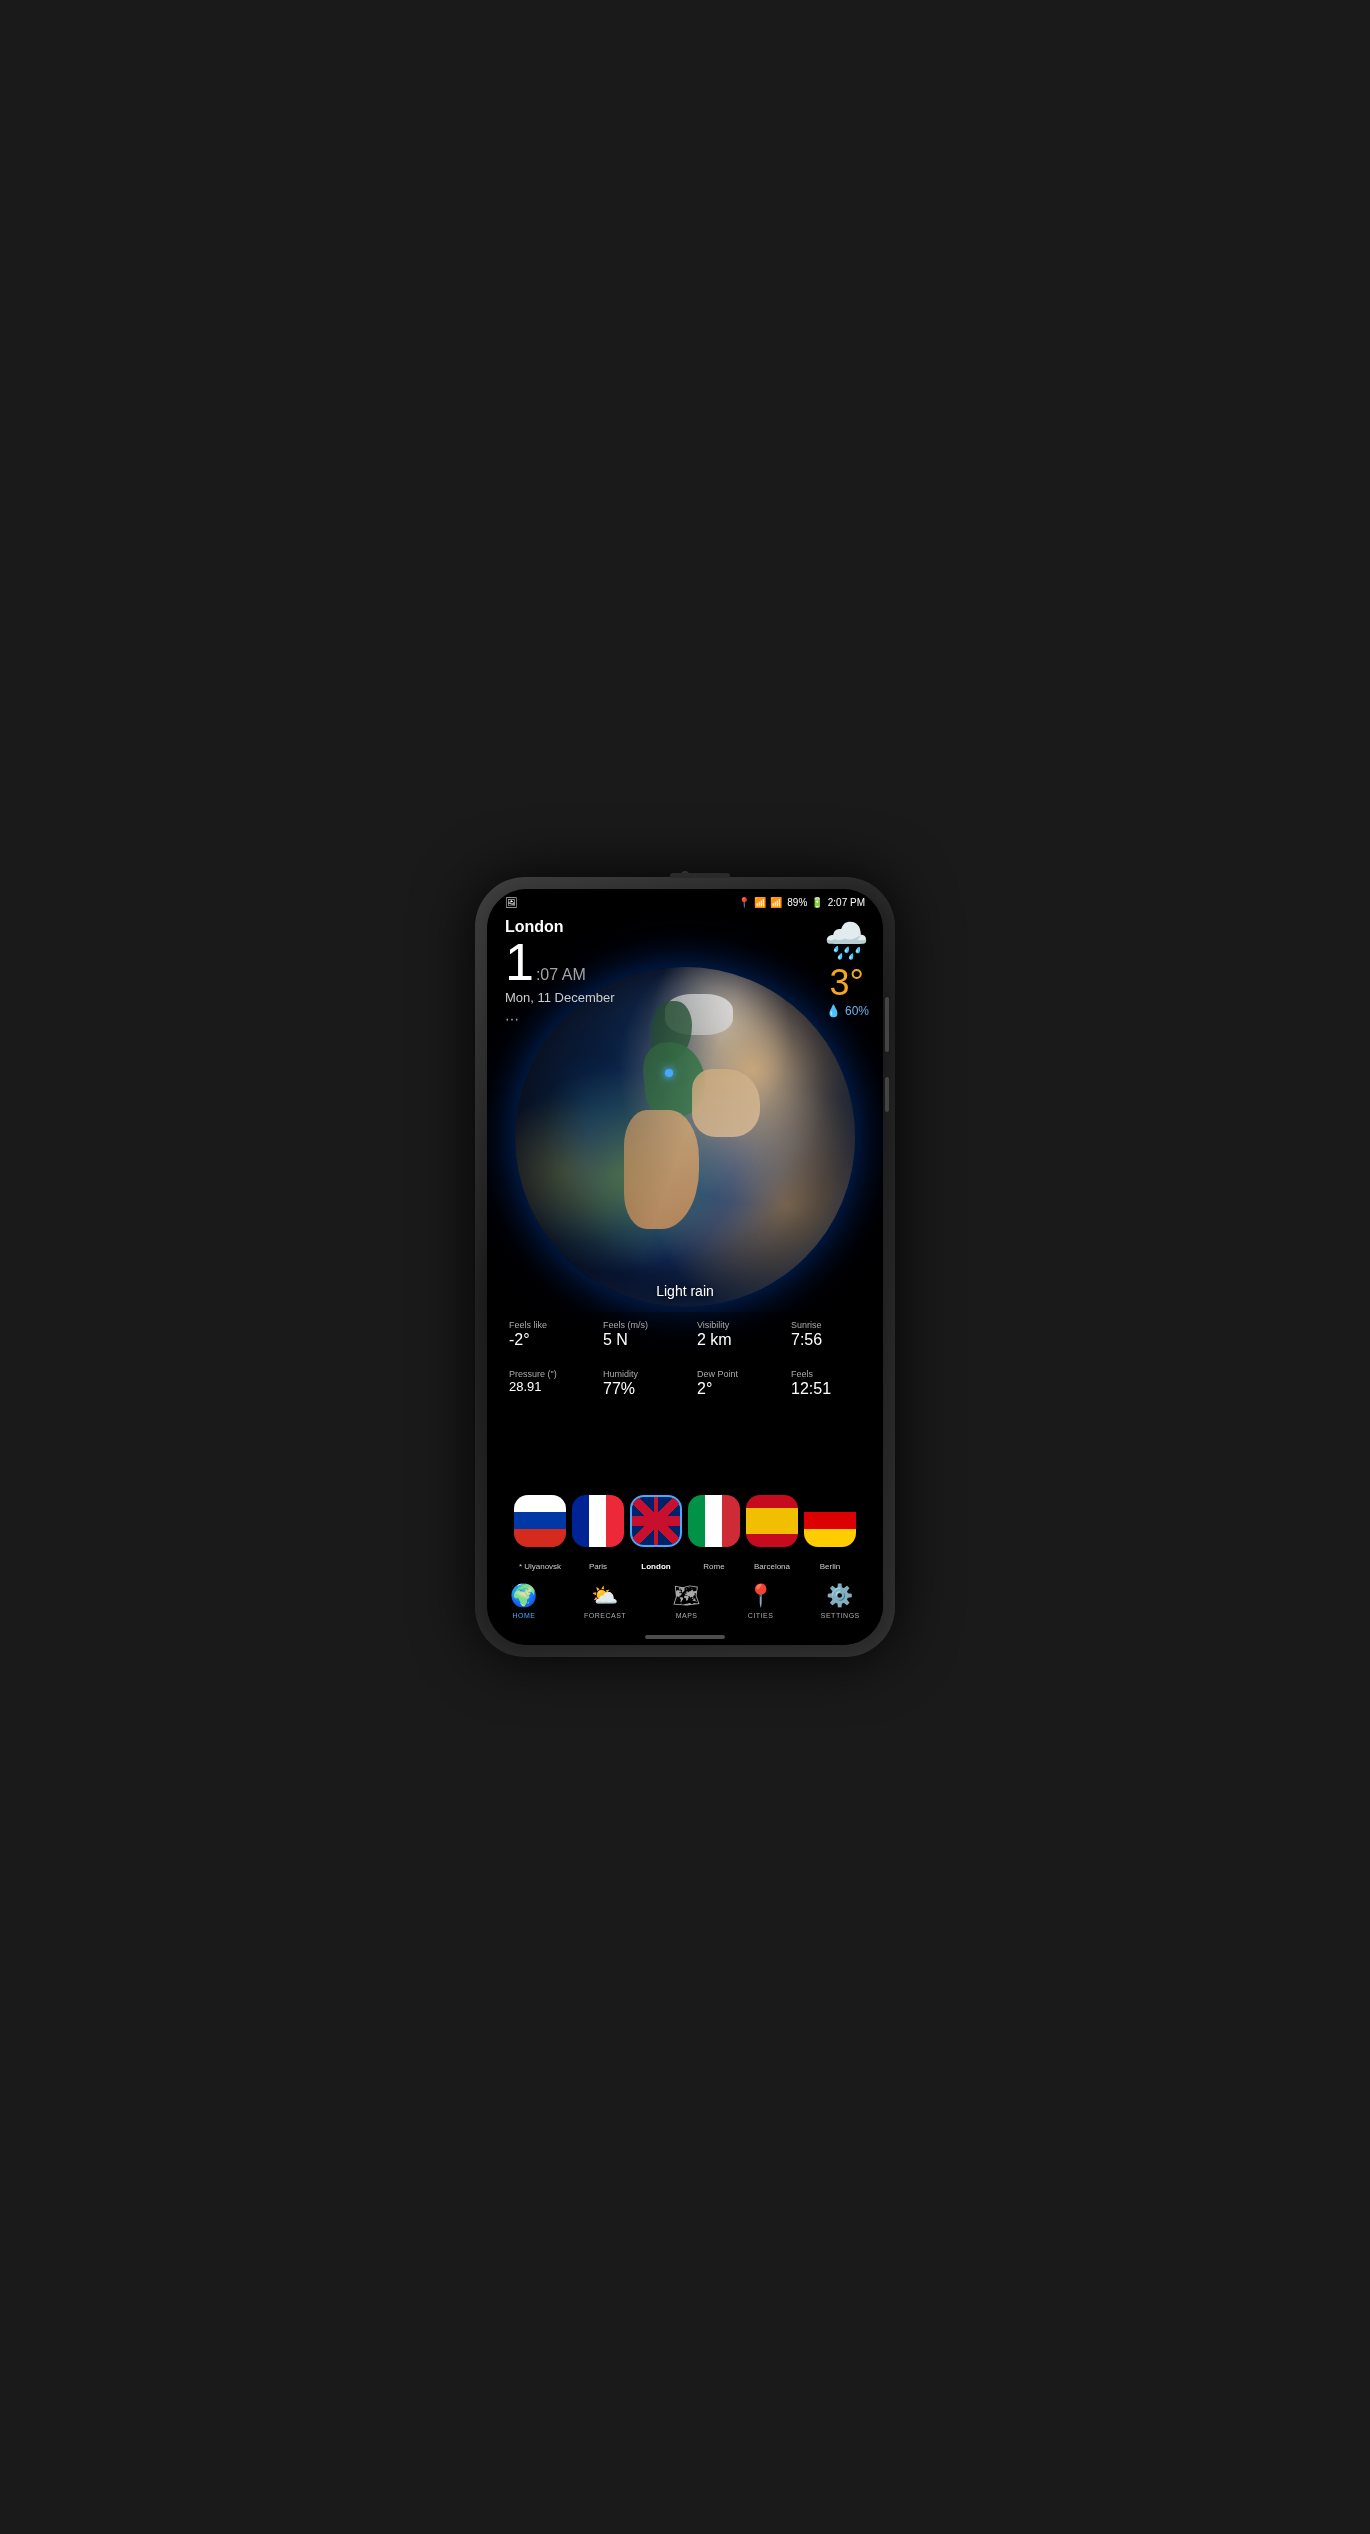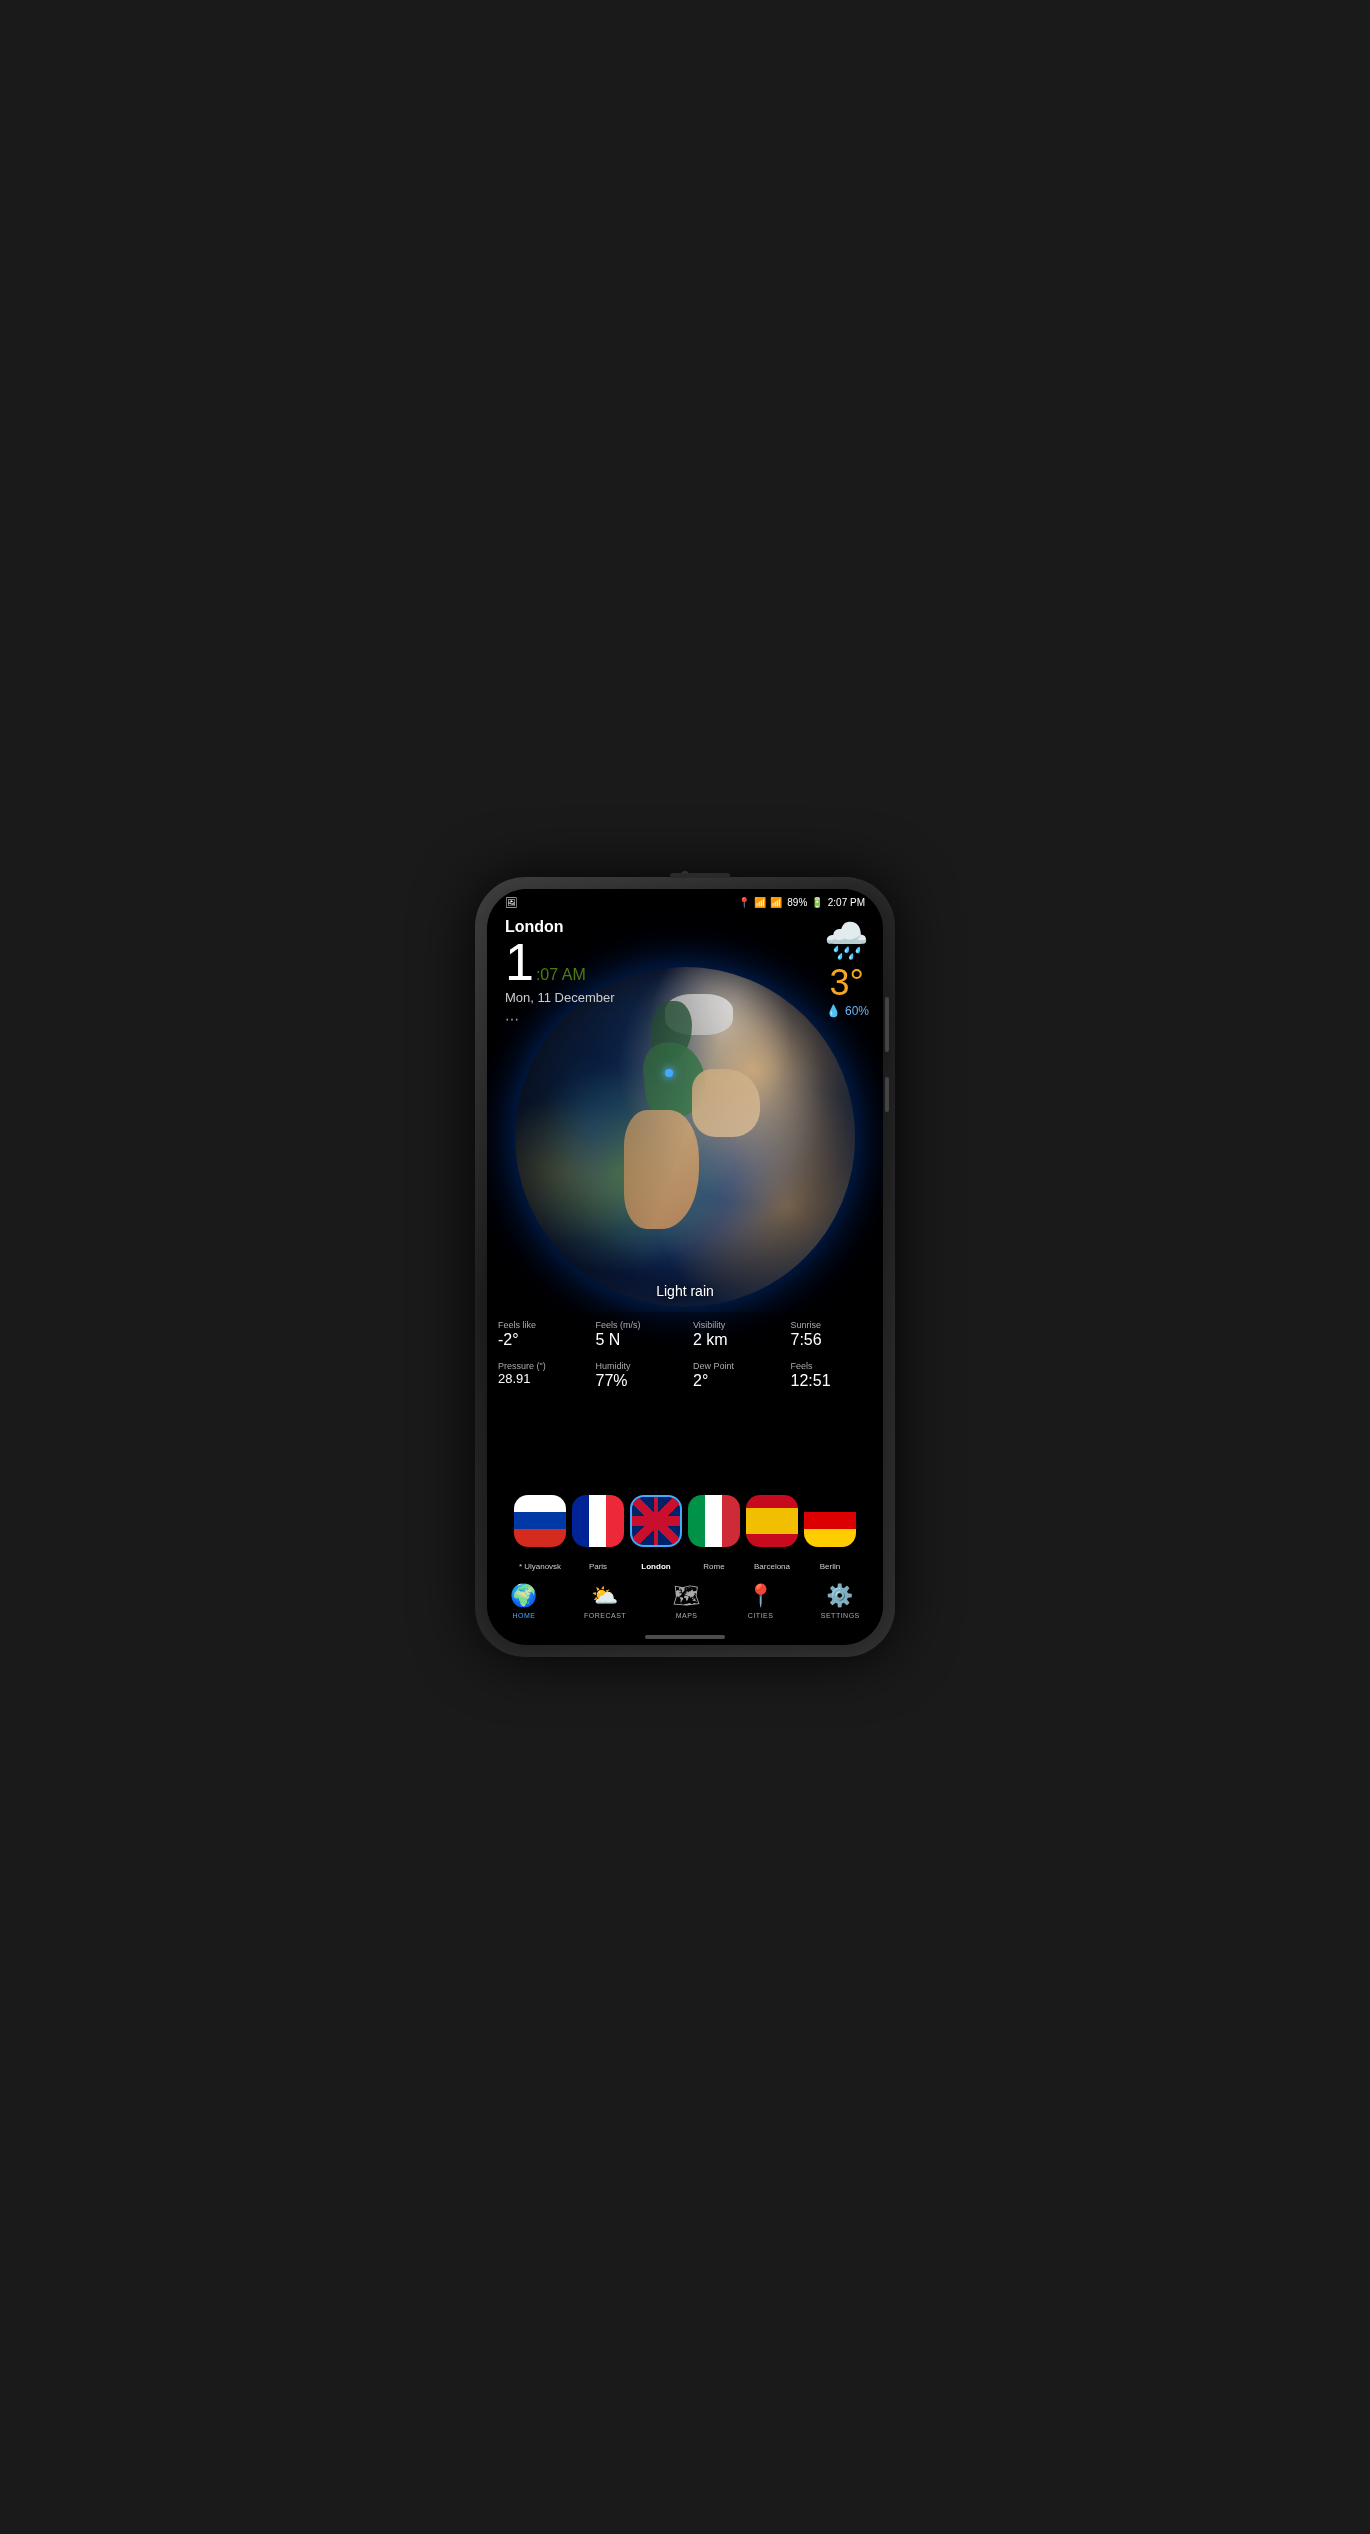--- a/index.html
+++ b/index.html
@@ -114,21 +114,21 @@
     }
 
     .time-large {
       color: #fff;
       font-size: 52px;
       font-weight: 200;
       line-height: 1;
     }
 
     .time-small {
-      color: #4d7c0f;
+      color: #a3a3a3;
       font-size: 16px;
       font-weight: 300;
     }
 
     .date-text {
       color: #ccc;
       font-size: 13px;
       margin-top: 2px;
     }
 
@@ -309,22 +309,22 @@
     }
 
     
     .stats-grid {
       position: absolute;
       bottom: 0;
       left: 0;
       right: 0;
       display: grid;
       grid-template-columns: 1fr 1fr 1fr 1fr;
-      gap: 8px;
-      padding: 6px 7px 4px;
+      gap: 16px;
+      padding: 6px 18px 4px;
       background: rgba(0,0,0,0.3);
     }
 
     .stat-item {
       padding: 2px 4px;
     }
 
     .stat-label {
       color: #aaa;
       font-size: 9px;

